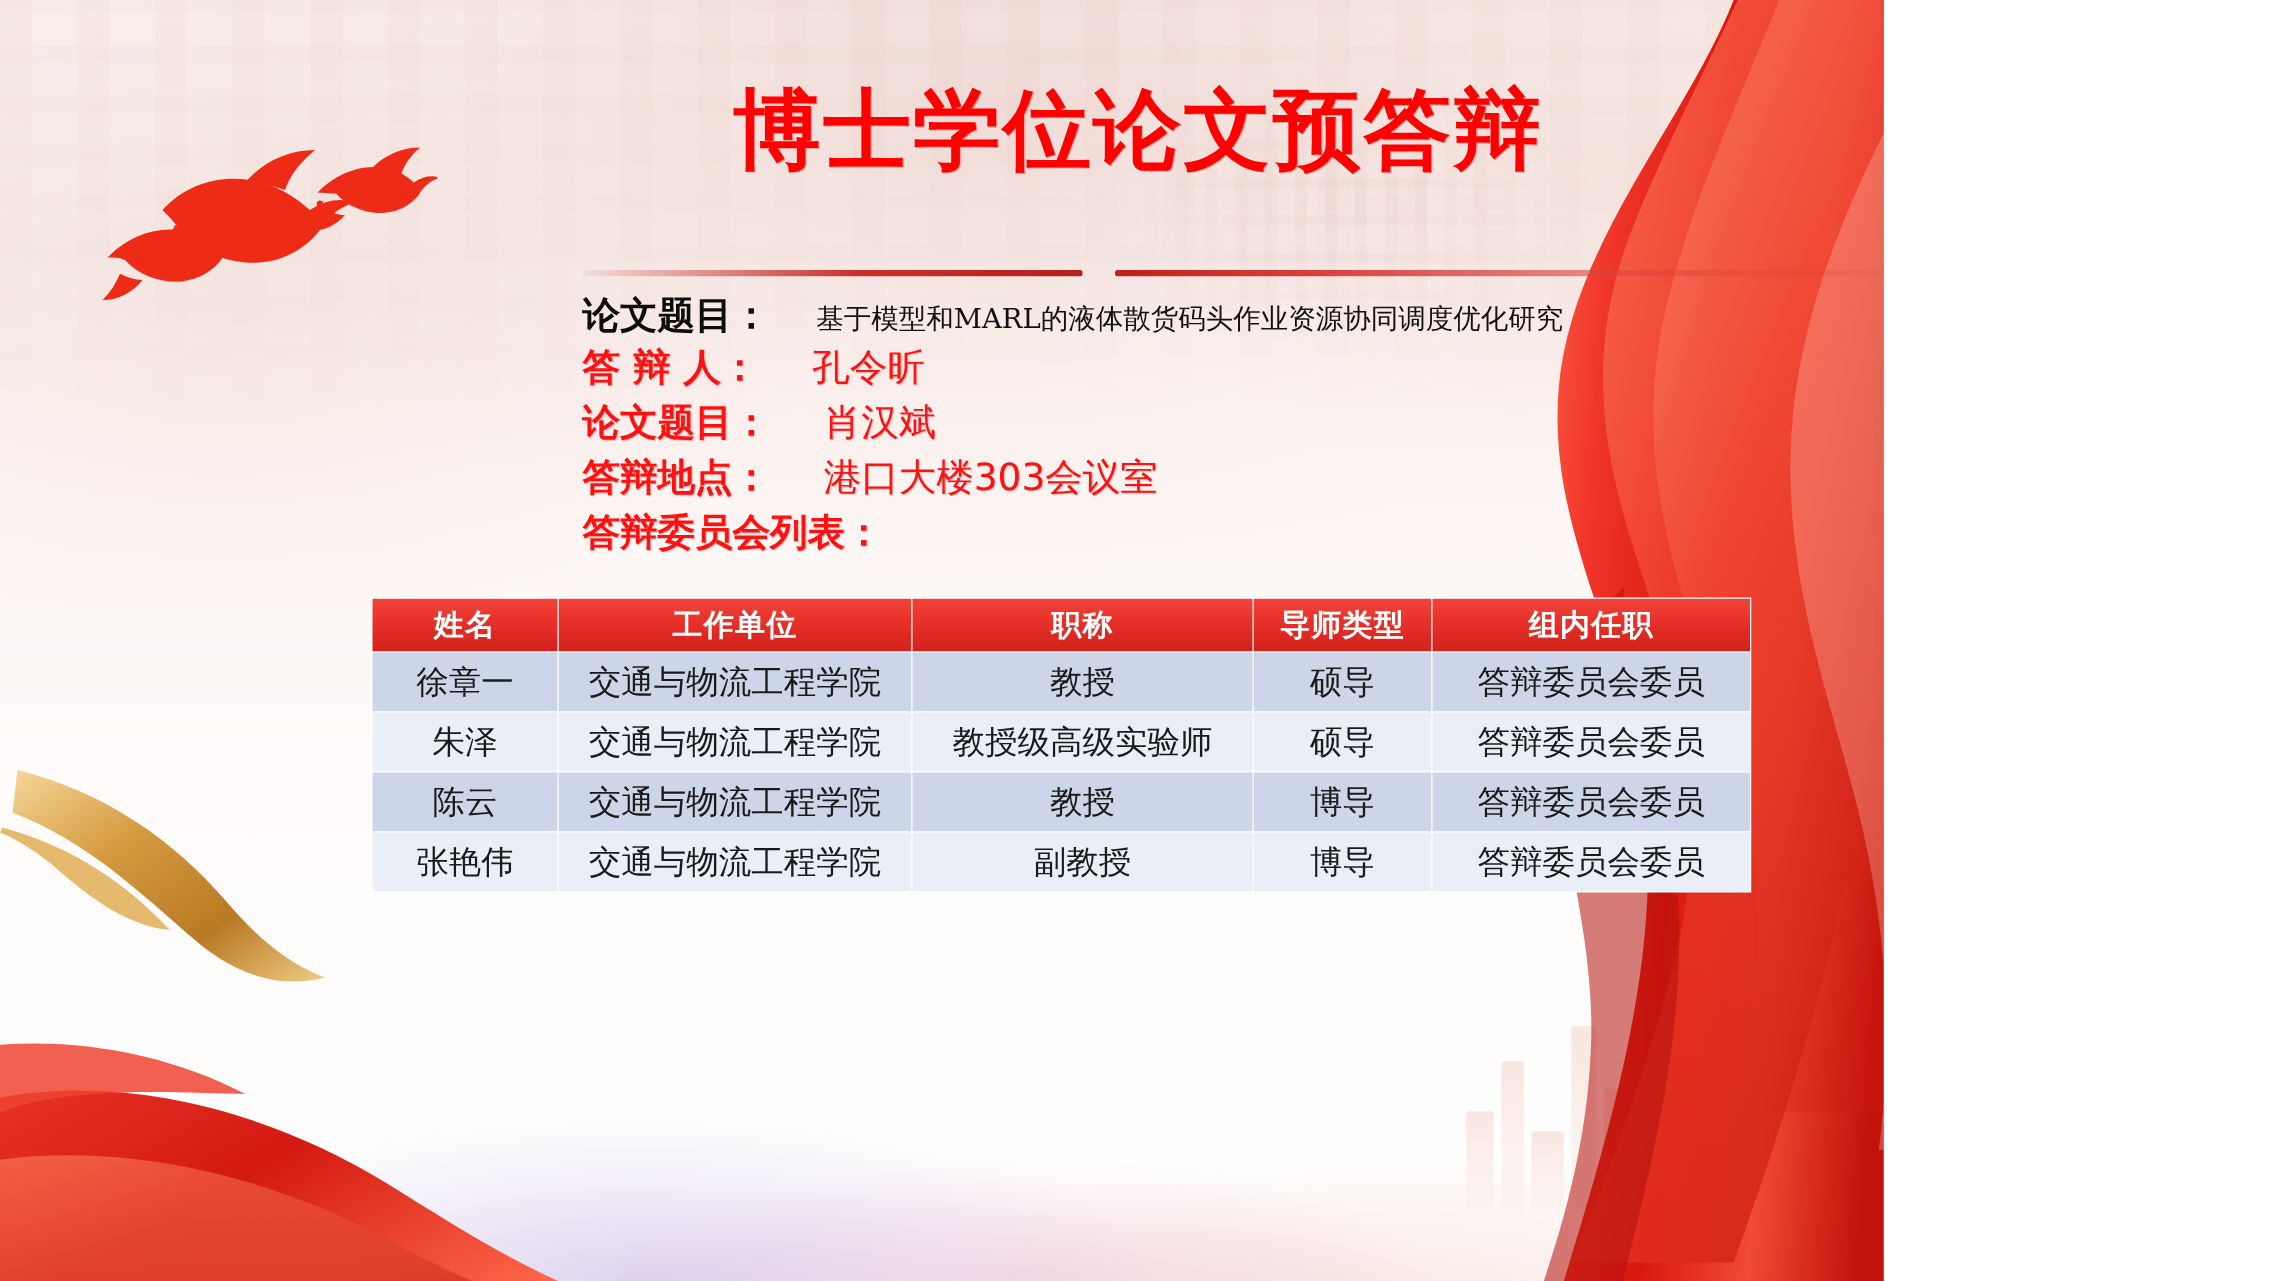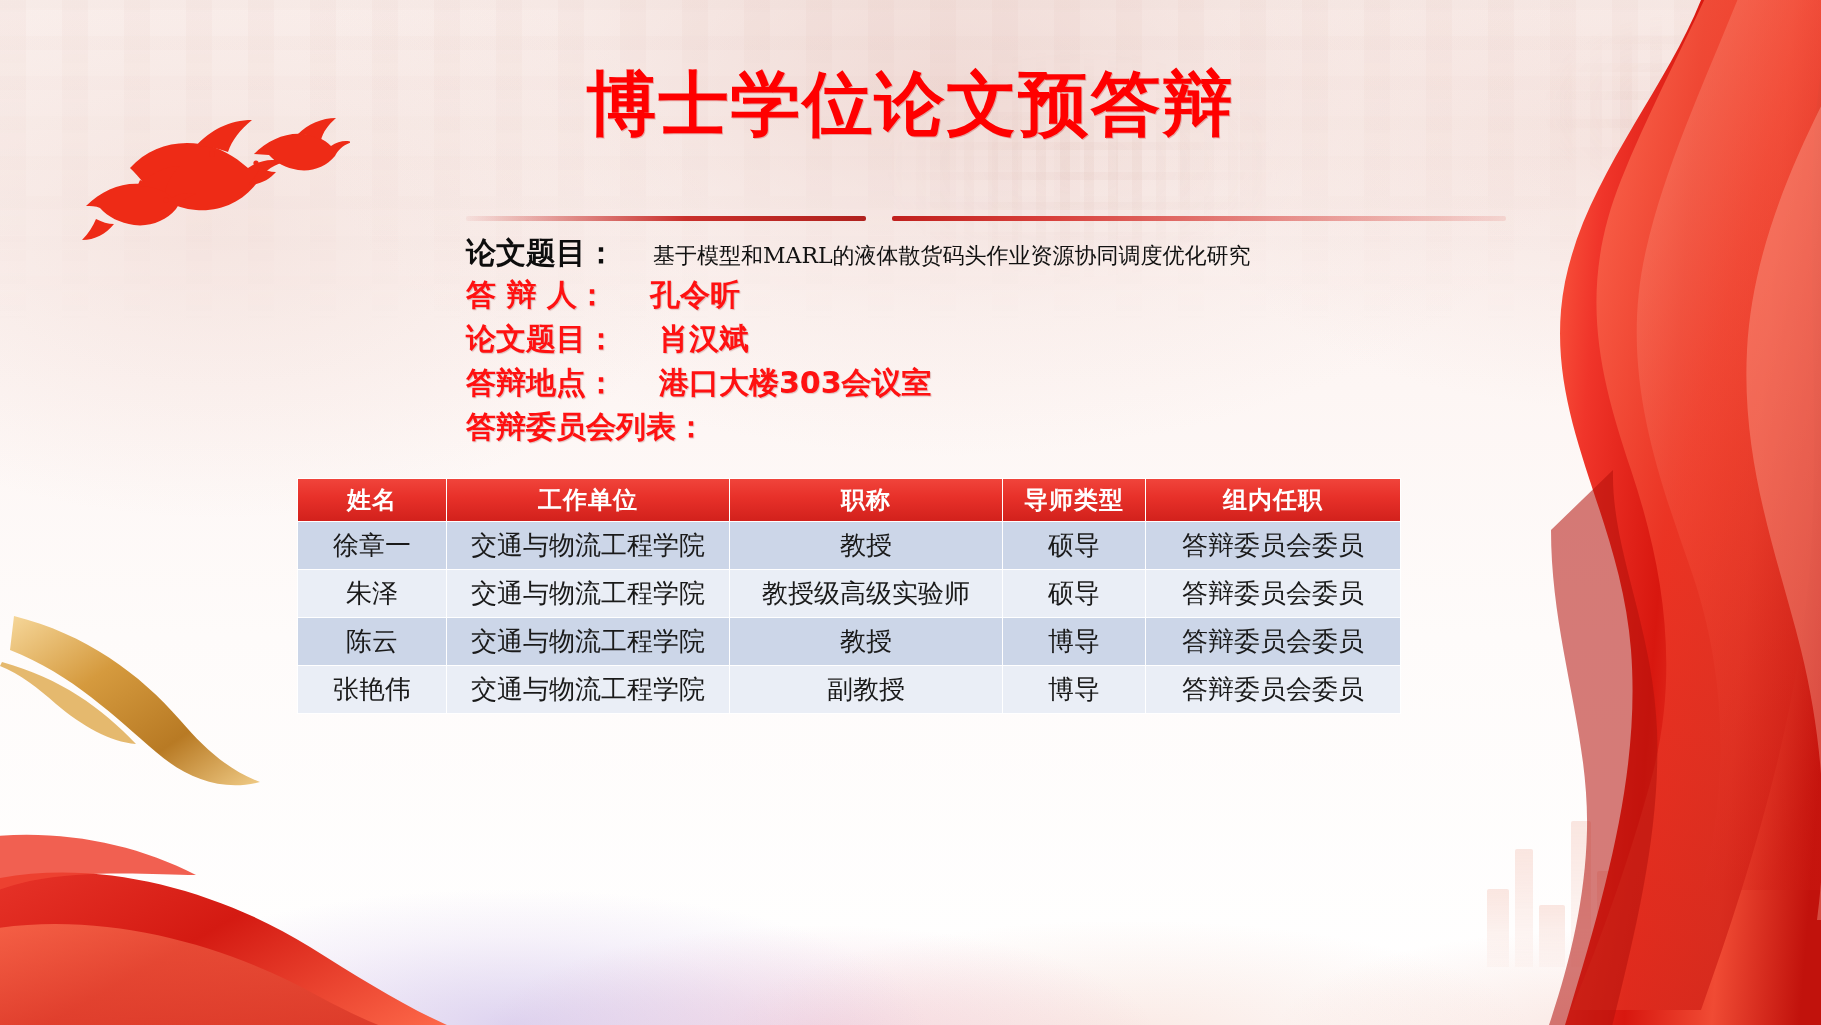--- a/index.html
+++ b/index.html
@@ -3,21 +3,21 @@
 <meta charset="utf-8">
 <style>
   * { box-sizing: border-box; margin: 0; padding: 0; }
   html, body {
     width: 1821px; height: 1025px;
     overflow: hidden;
     font-family: "Liberation Sans", sans-serif;
   }
   .stage {
     position: relative;
-    width: 1821px; height: 1025px;
+    width: 1507px; height: 1025px;
     background: #ffffff;
     overflow: hidden;
   }
 
   
   .bg-base {
     position: absolute; inset: 0;
     background:
       radial-gradient(ellipse 900px 520px at 52% 8%,  rgba(222,180,172,0.36) 0%, rgba(236,208,202,0.16) 45%, rgba(255,255,255,0) 72%),
       radial-gradient(ellipse 700px 420px at 12% 22%, rgba(226,186,176,0.26) 0%, rgba(255,255,255,0) 70%),
@@ -157,21 +157,21 @@
     font-family: "DejaVu Sans", sans-serif;
     font-weight: 700;
     font-size: 30px;
     color: #ff1111;
     text-shadow: 1px 1px 1px rgba(120,0,0,.22);
     letter-spacing: 0px;
     text-align: center;
   }
   .val-red {
     font-family: "DejaVu Sans", sans-serif;
-    font-weight: 700;
+    font-weight: 400;
     font-size: 30px;
     color: #ff1111;
     text-shadow: 1px 1px 1px rgba(120,0,0,.22);
     margin-left: 10px;
   }
 
   
   .tbl-wrap {
     position: absolute; left: 297px; top: 478px; width: 1098px; z-index: 9;
   }

